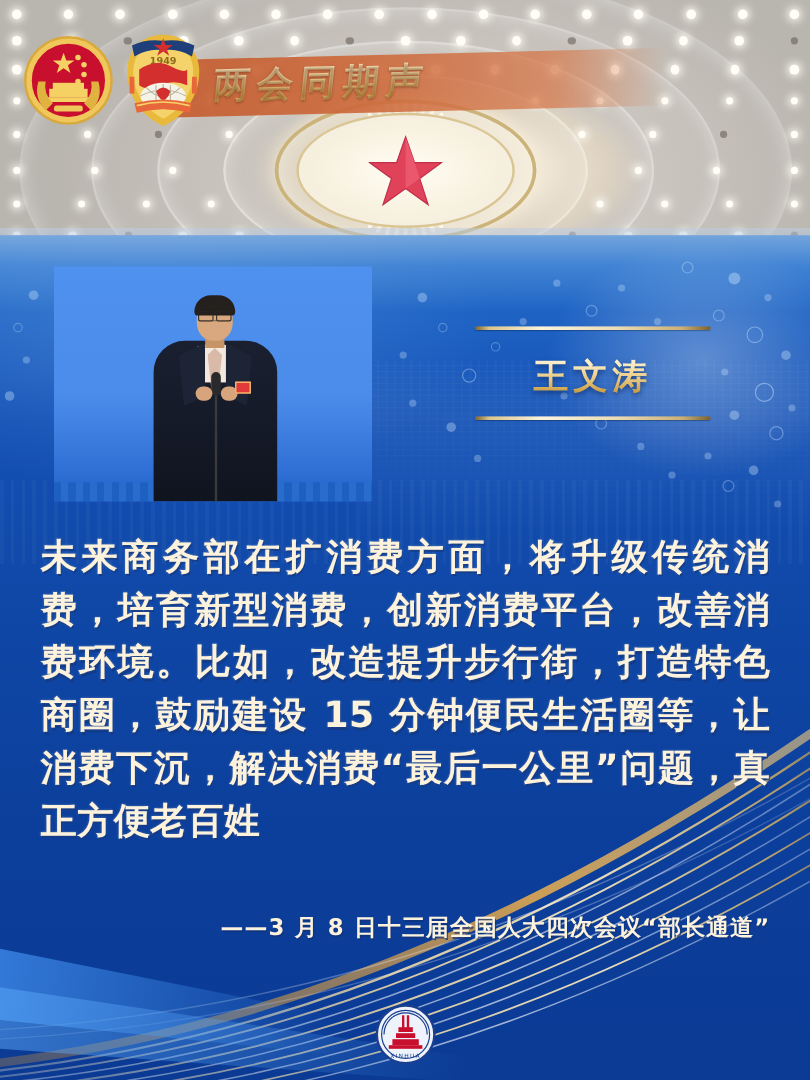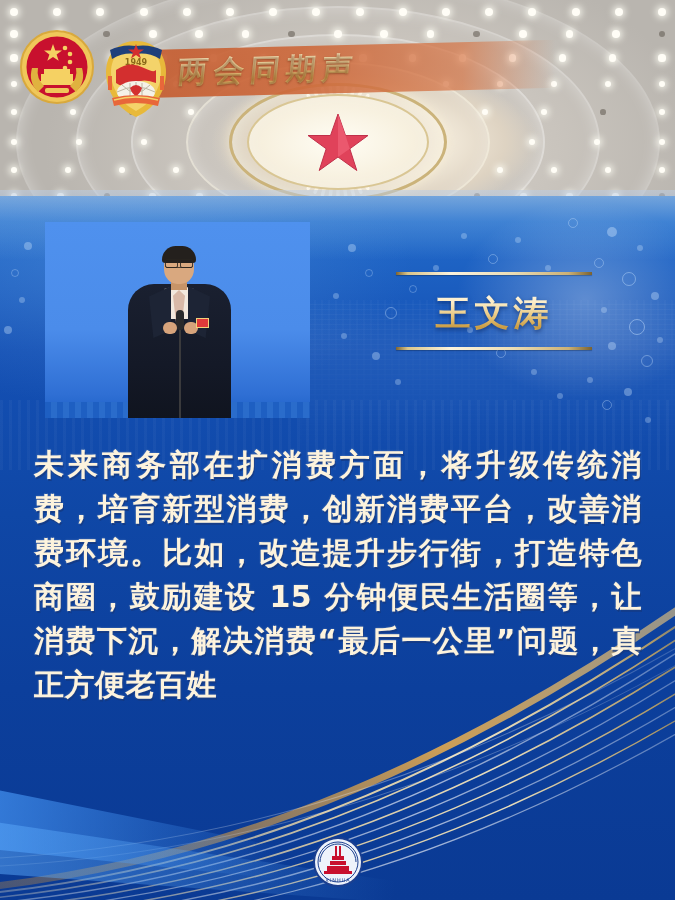--- a/index.html
+++ b/index.html
@@ -69,21 +69,21 @@
     font-family:"DejaVu Serif","Liberation Serif",serif;
     font-size:30px;font-weight:700;letter-spacing:6px;
     background:linear-gradient(180deg,#fff4d2 0%,#f2d89a 42%,#d9ad58 72%,#f5e3b2 100%);
     -webkit-background-clip:text;background-clip:text;color:transparent;
     text-shadow:0 1px 2px rgba(90,40,10,.45);
     transform:skewY(-1.4deg) skewX(-6deg);
     white-space:nowrap;
   }
   .emblem{position:absolute;}
   .emb1{left:18px;top:28px;width:78px;height:78px;}
-  .emb2{left:100px;top:38px;width:72px;height:82px;}
+  .emb2{left:100px;top:26px;width:72px;height:82px;}
 
   
   .body-bg{
     position:absolute;left:0;top:196px;width:675px;height:704px;
     background:
       radial-gradient(ellipse 420px 200px at 120px 70px, rgba(120,175,235,.30) 0%, rgba(120,175,235,0) 70%),
       linear-gradient(180deg,#2f7fd8 0%,#1e63c4 9%,#1450b4 22%,#0f47a6 45%,#0c3f9c 70%,#0a3a94 100%);
   }
   
   .haze{
@@ -147,21 +147,21 @@
     position:absolute;height:3px;
     background:linear-gradient(90deg,#7d6433 0%,#d9c48a 6%,#fbf2dc 28%,#eadcb4 60%,#cbb075 88%,#7a6231 100%);
     box-shadow:0 1px 1px rgba(0,0,0,.25);
   }
   .rule-top{left:396px;top:272px;width:196px;}
   .rule-bot{left:396px;top:347px;width:196px;}
   .name{
     position:absolute;left:396px;top:288px;width:196px;height:50px;
     line-height:50px;text-align:center;white-space:nowrap;
     font-family:"DejaVu Sans","Liberation Sans",sans-serif;
-    font-size:35px;font-weight:700;letter-spacing:4px;
+    font-size:29px;font-weight:700;letter-spacing:4px;
     background:linear-gradient(180deg,#fffaf0 0%,#fbecc6 30%,#e8c77e 56%,#c89a41 80%,#f0dca8 100%);
     -webkit-background-clip:text;background-clip:text;color:transparent;
     filter:drop-shadow(0 2px 2px rgba(6,30,80,.55));
   }
   .role{
     position:absolute;left:396px;top:362px;width:196px;height:26px;
     line-height:26px;text-align:center;white-space:nowrap;
     color:#f4f8ff;font-size:17px;letter-spacing:2px;
     text-shadow:0 1px 3px rgba(4,26,70,.6);
   }
@@ -519,20 +519,21 @@
         <path d="M-40,376 C150,368 400,342 720,148" stroke="url(#gl2)" stroke-width="1.2"></path>
         <path d="M-40,300 C170,292 420,244 720,62" stroke="url(#gl2)" stroke-width="1.1" opacity=".55"></path>
         <path d="M-40,308 C170,300 420,256 720,80" stroke="url(#gl2)" stroke-width="1" opacity=".45"></path>
       </g>
     </svg>
     <div class="blue-fan"></div>
     <div class="blue-fan2"></div>
   </div>
 
   <div class="quote">未来商务部在扩消费方面，将升级传统消费，培育新型消费，创新消费平台，改善消费环境。比如，改造提升步行街，打造特色商圈，鼓励建设 15 分钟便民生活圈等，让消费下沉，解决消费“最后一公里”问题，真正方便老百姓</div>
+  <div class="attrib">——3 月 8 日十三届全国人大四次会议“部长通道”</div>
 
   <div class="xh">
     <svg width="52" height="52" viewBox="0 0 52 52">
       <circle cx="26" cy="26" r="24" fill="#eef3fb" stroke="#1b3f8f" stroke-width="2"></circle>
       <circle cx="26" cy="26" r="20" fill="none" stroke="#1b3f8f" stroke-width="1"></circle>
       <path d="M24 10 L24 22 M28 10 L28 22" stroke="#c8102e" stroke-width="2"></path>
       <rect x="20" y="20" width="12" height="4" fill="#c8102e"></rect>
       <rect x="18" y="25" width="16" height="4" fill="#c8102e"></rect>
       <rect x="15" y="30" width="22" height="5" fill="#c8102e"></rect>
       <rect x="12" y="35" width="28" height="3" fill="#c8102e"></rect>

